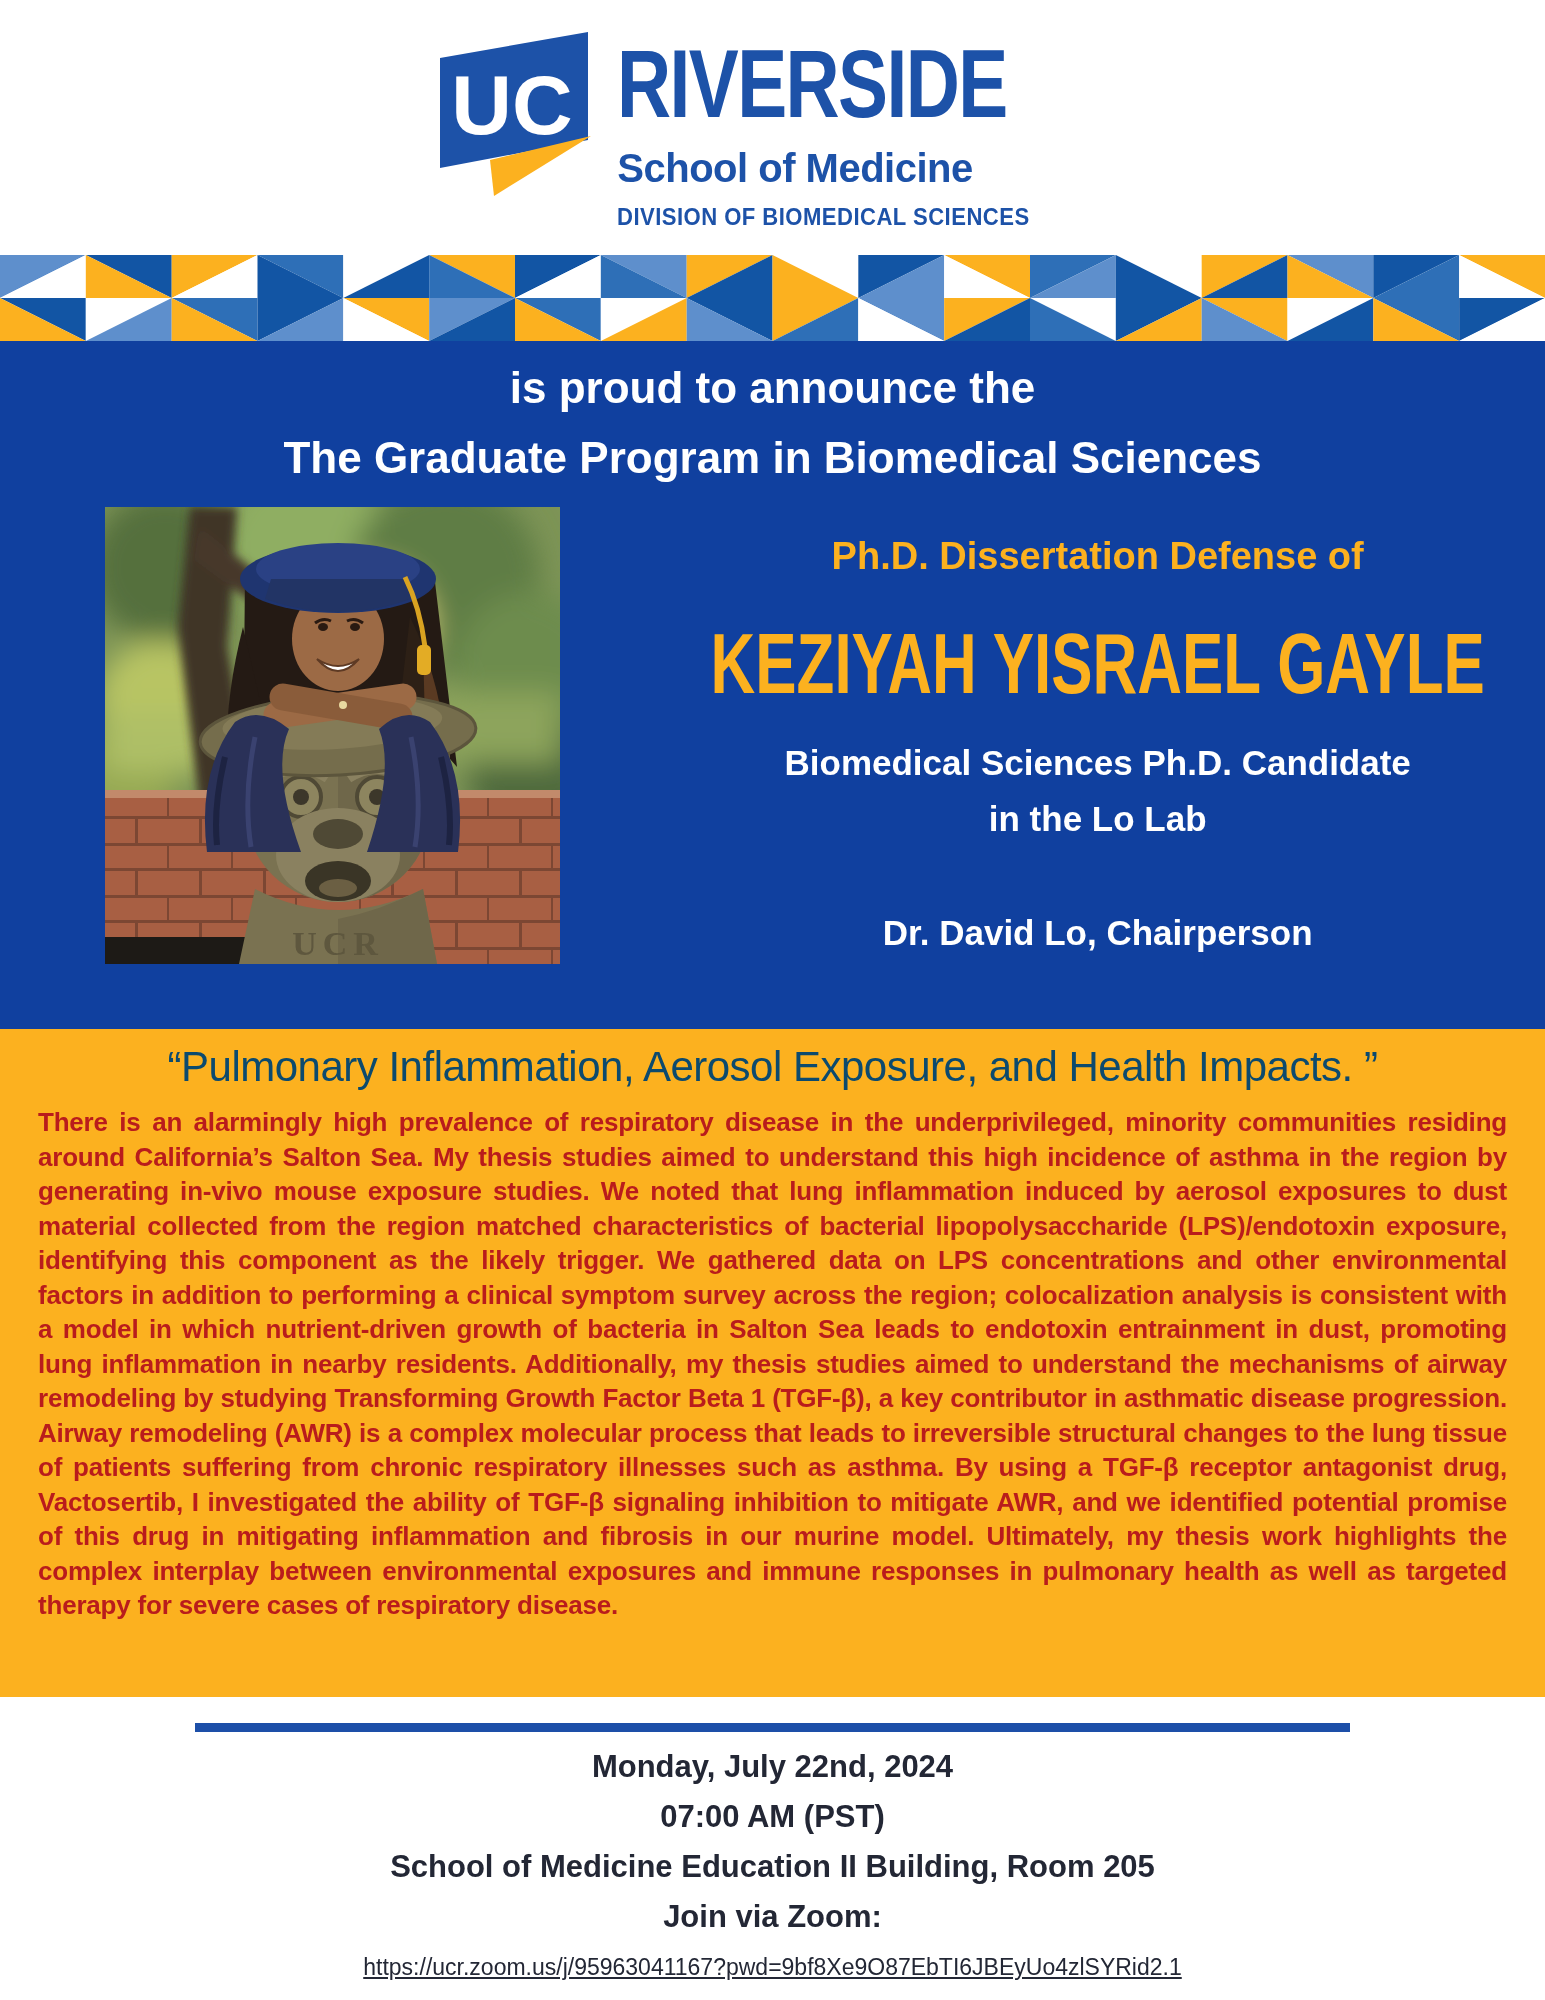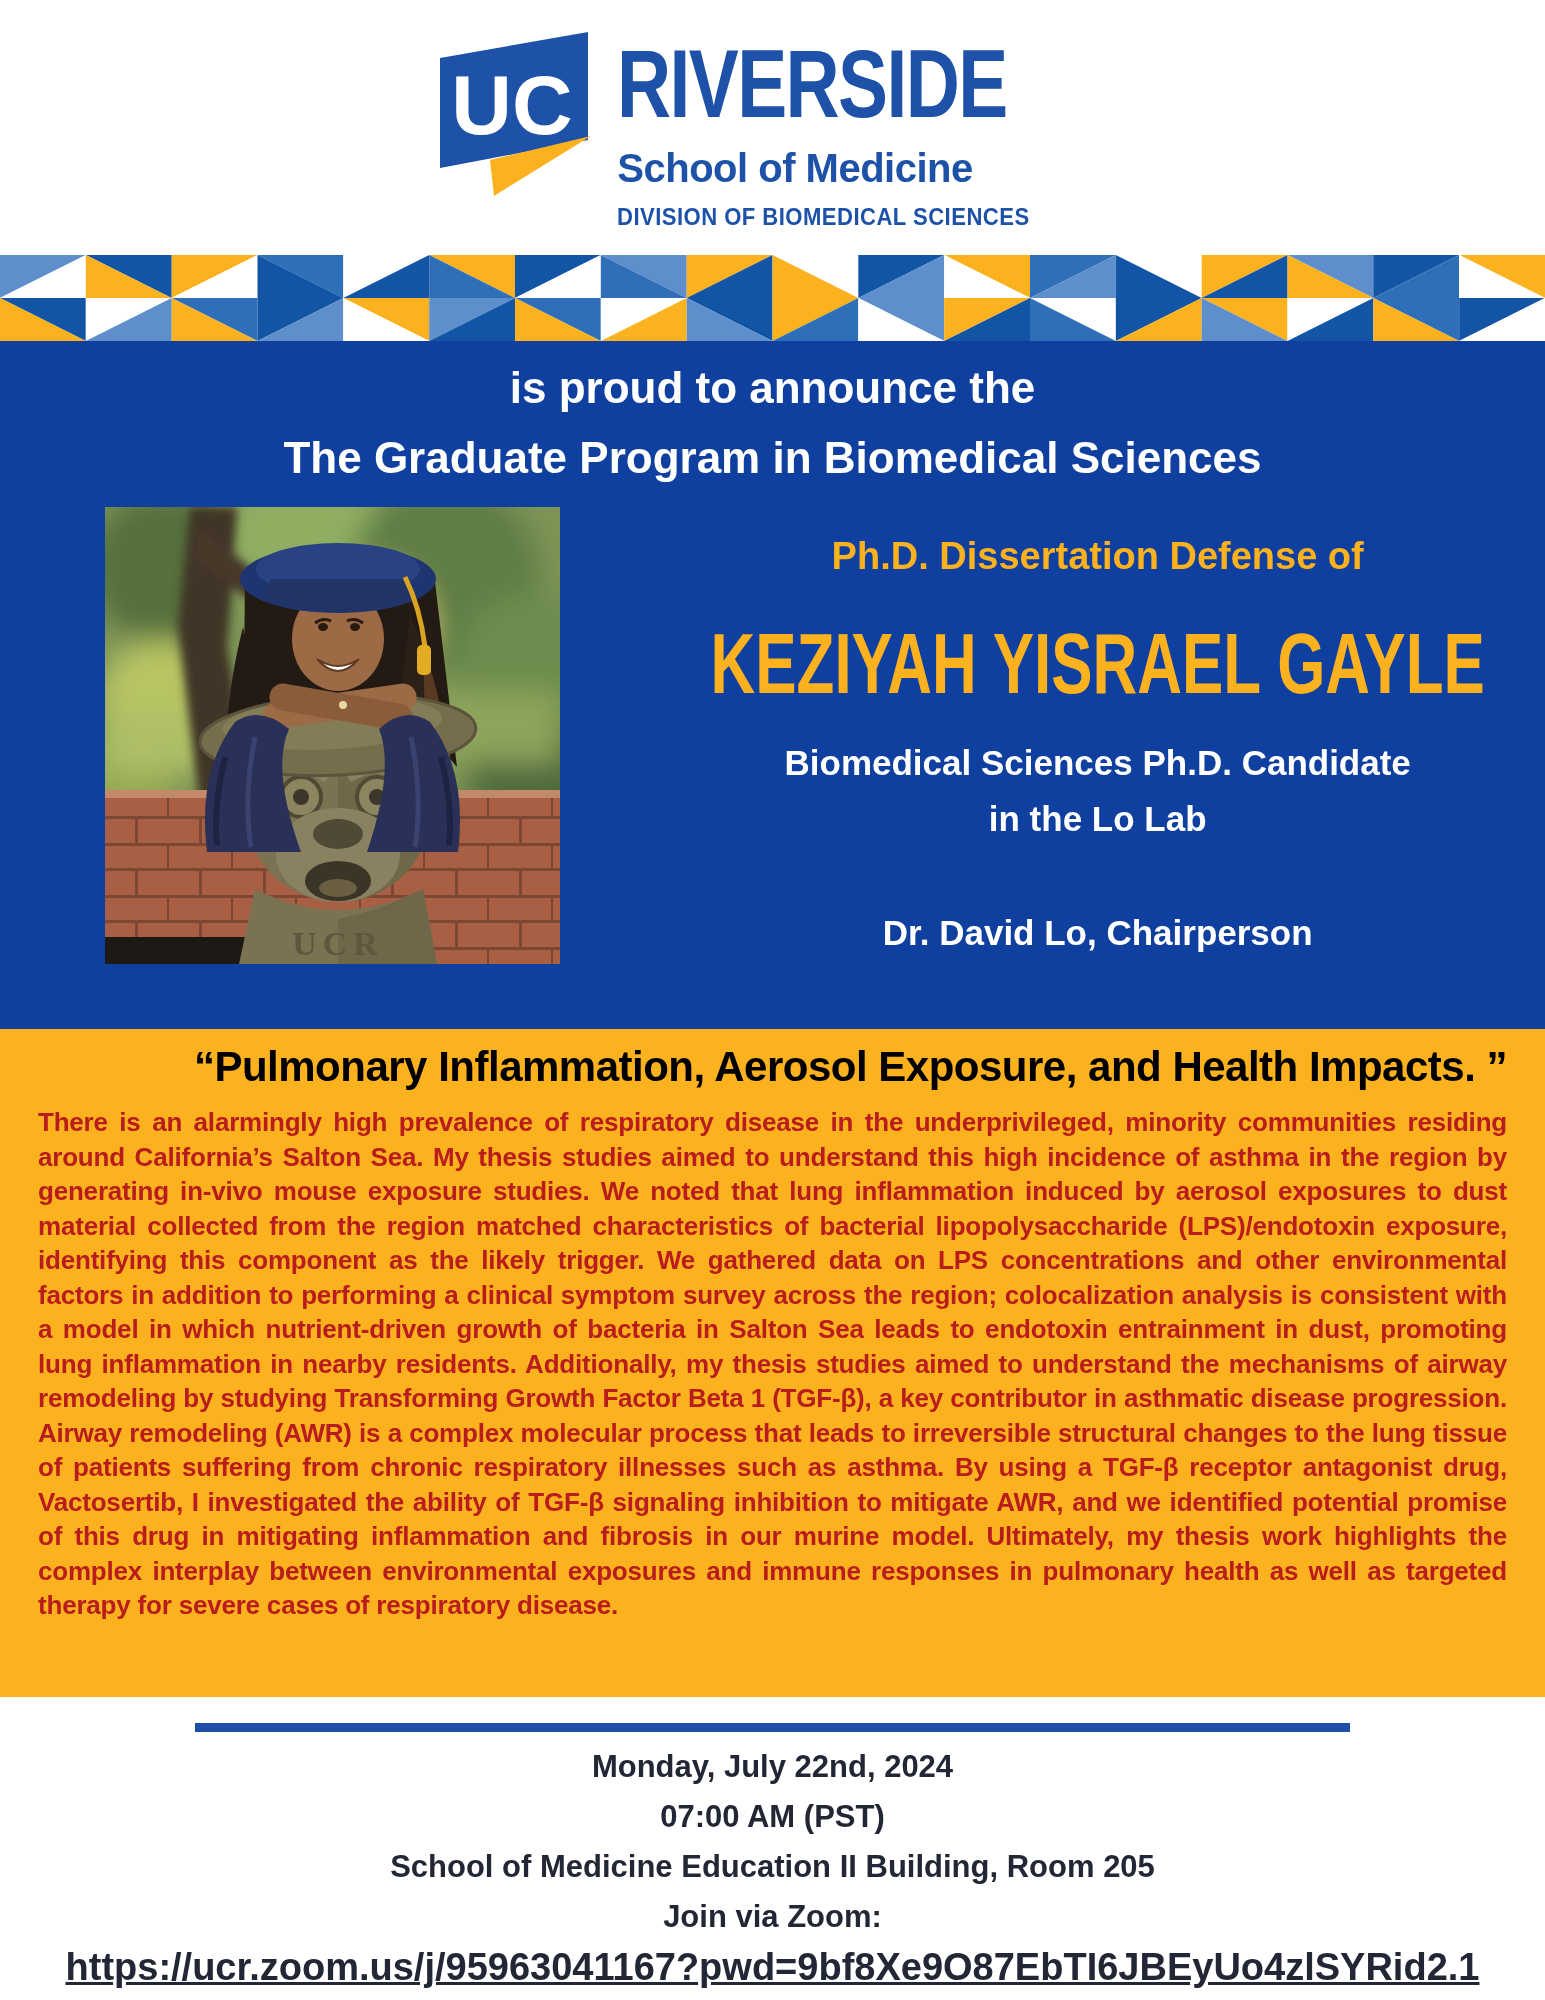--- a/index.html
+++ b/index.html
@@ -27,29 +27,29 @@
   .photo-wrap { flex:0 0 auto; width:455px; height:457px; }
   .hero-right { flex:1; text-align:center; padding-top:14px; }
   .defense-title { color:#fcb11f; font-weight:bold; font-size:38px; margin-top:14px; }
   .candidate-name { color:#fcb11f; font-weight:bold; font-size:86px; margin-top:36px; white-space:nowrap;
                     display:inline-block; transform:scaleX(0.72); transform-origin:center; letter-spacing:0px; }
   .candidate-desc { color:#ffffff; font-weight:bold; font-size:35px; line-height:56px; margin-top:22px; }
   .chairperson { color:#ffffff; font-weight:bold; font-size:35px; margin-top:66px; }
 
   
   .gold-section { background:#fcb11f; min-height:668px; padding:14px 38px 28px 38px; }
-  .quote-title { color:#000000; font-weight:bold; font-size:42px; text-align:right; letter-spacing:-0.5px; }
+  .quote-title { color:#0c4a6e; font-weight:normal; font-size:42px; text-align:center; letter-spacing:-0.5px; }
   .abstract { color:#b91c1c; font-weight:bold; font-size:26px; line-height:34.5px; text-align:justify;
               margin-top:14px; letter-spacing:-0.2px; }
 
   
   .bottom { padding-top:26px; text-align:center; }
   .rule { width:1155px; height:9px; background:#1d4fa8; margin:0 auto 10px auto; }
   .detail-line { color:#232735; font-weight:bold; font-size:31px; line-height:50px; }
-  .zoom-link { color:#232735; font-weight:bold; font-size:38px; line-height:50px; text-decoration:underline; display:inline-block;text-align:center; }
+  .zoom-link { color:#232735; font-weight:normal; font-size:23px; line-height:50px; text-decoration:underline; display:inline-block;text-align:center; }
 </style>
 </head>
 <body>
 
 <div class="page">
 
   <div class="header">
     <div class="logo-row">
       <svg class="uc-mark" viewBox="0 0 175 175">
         <polygon points="12,30 160,4 160,112 12,140" fill="#1d52a8"></polygon>

